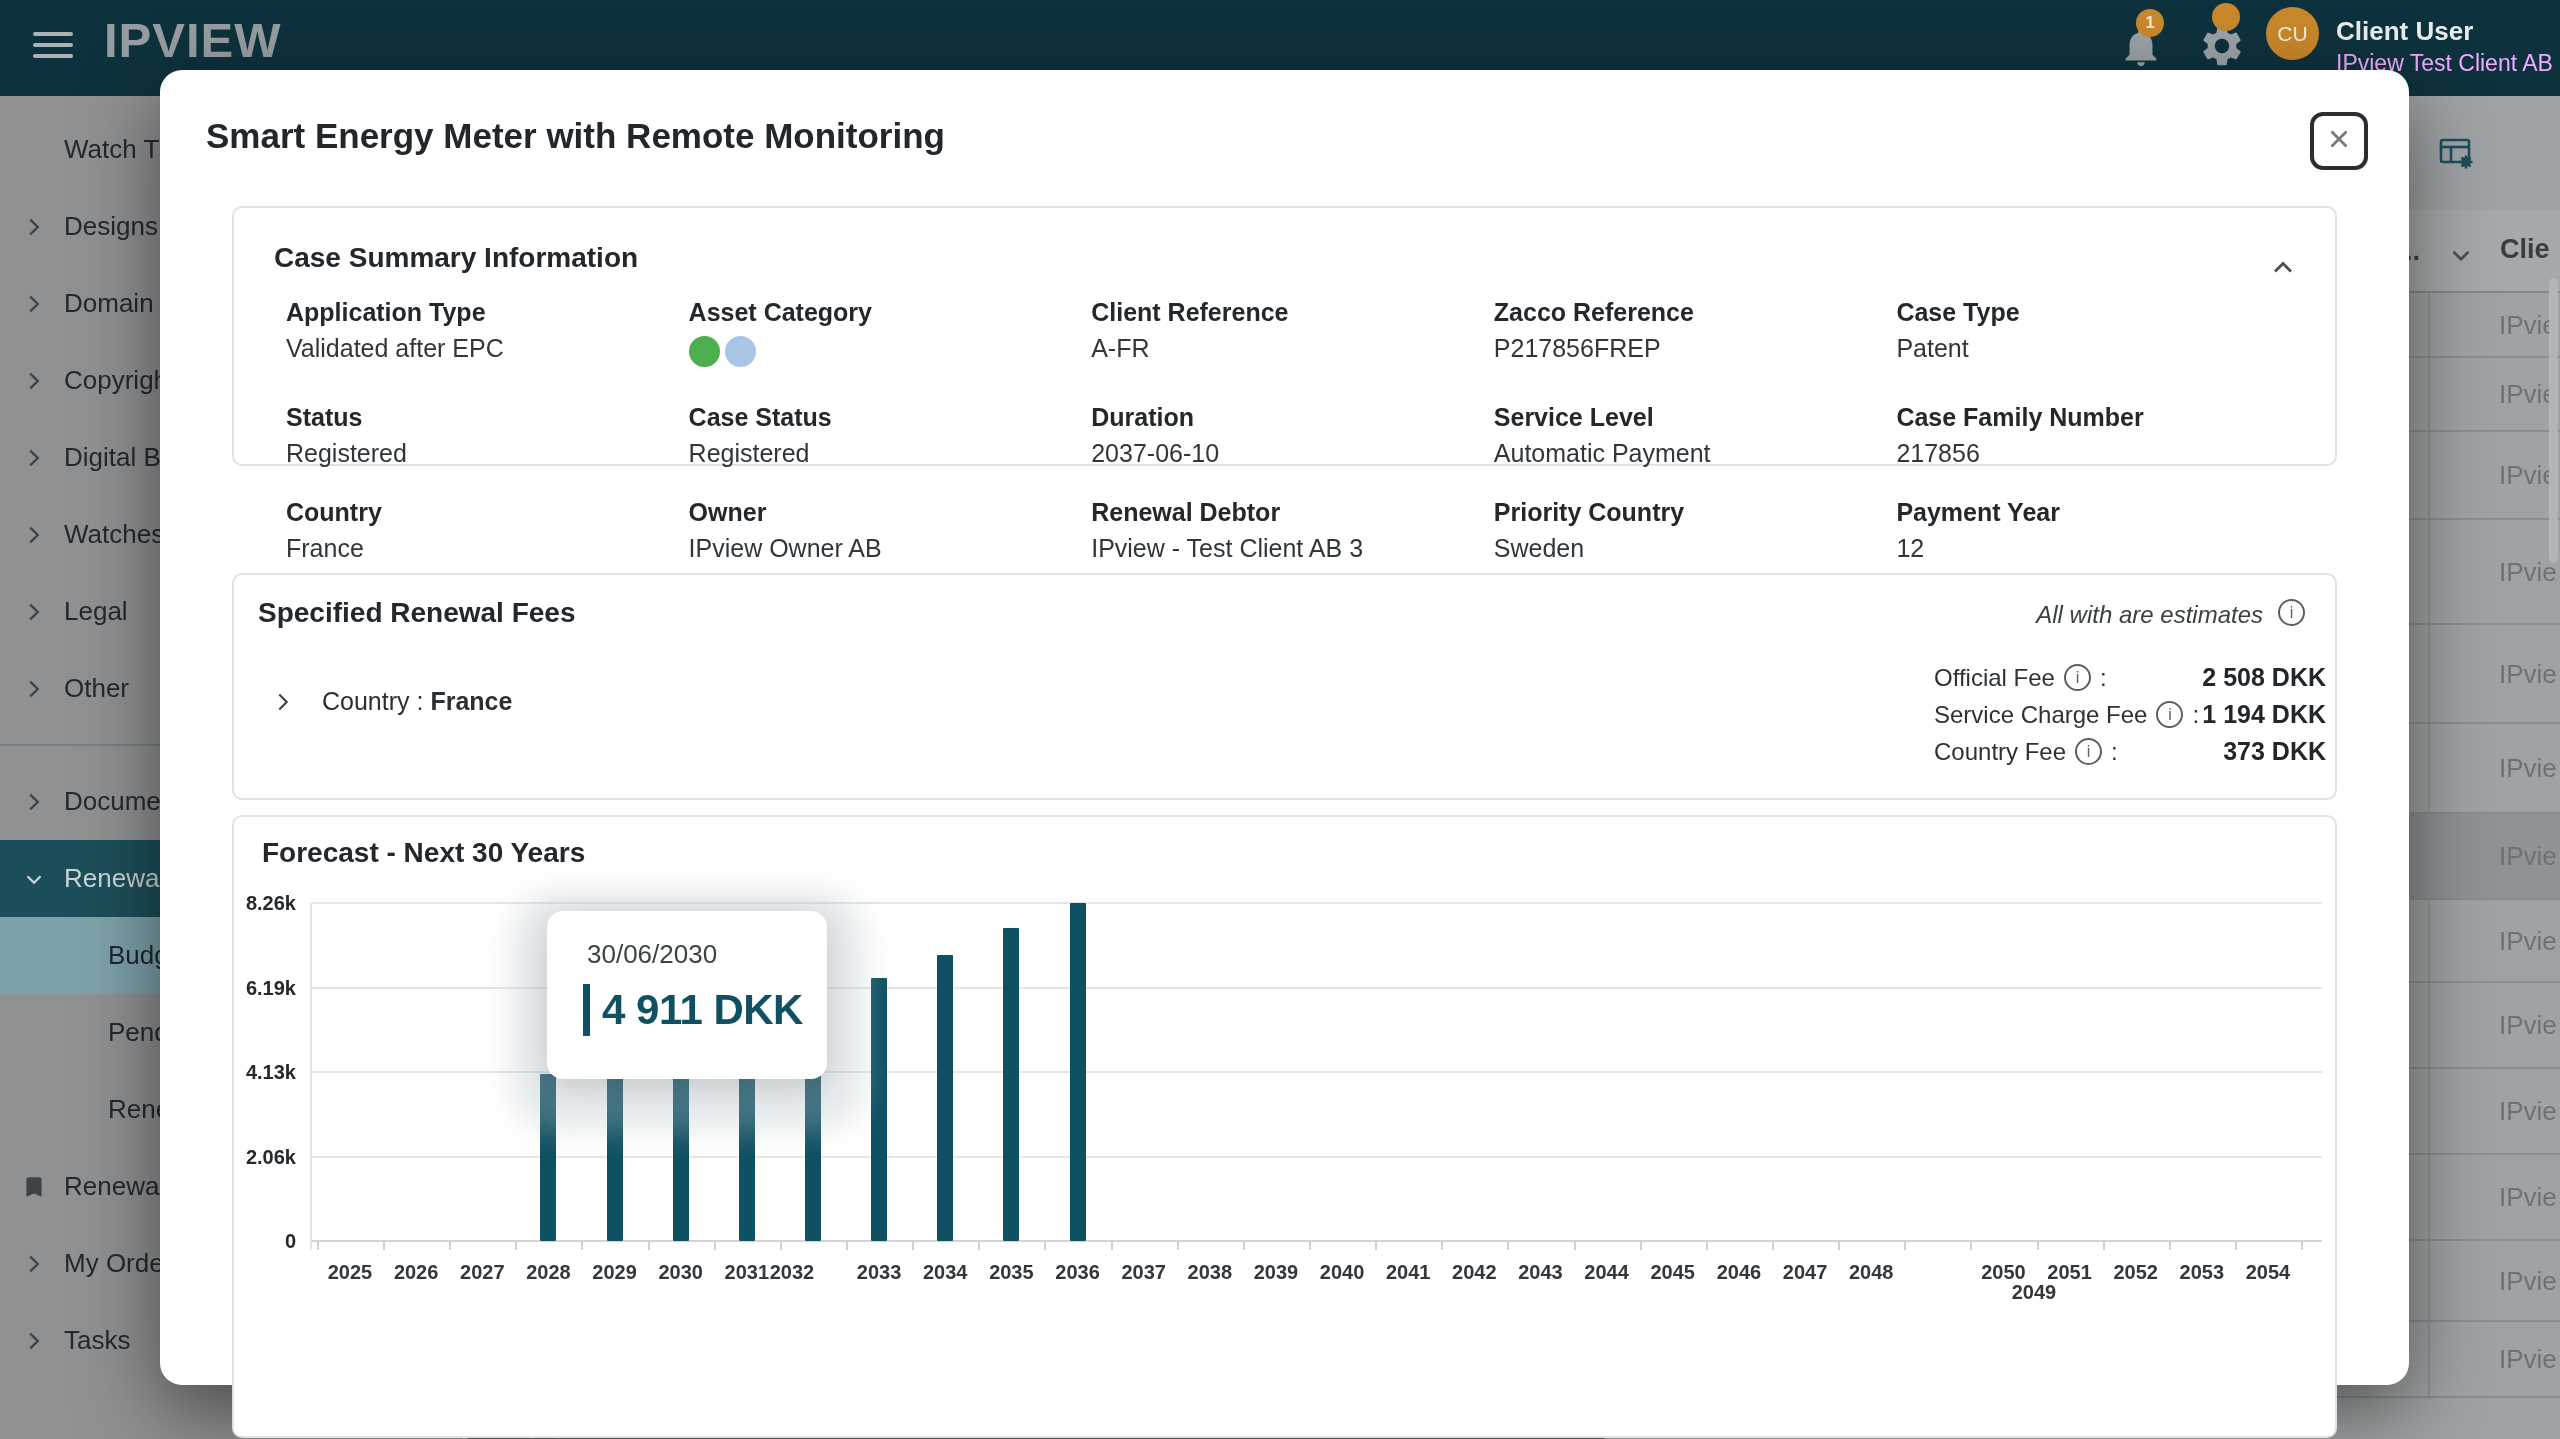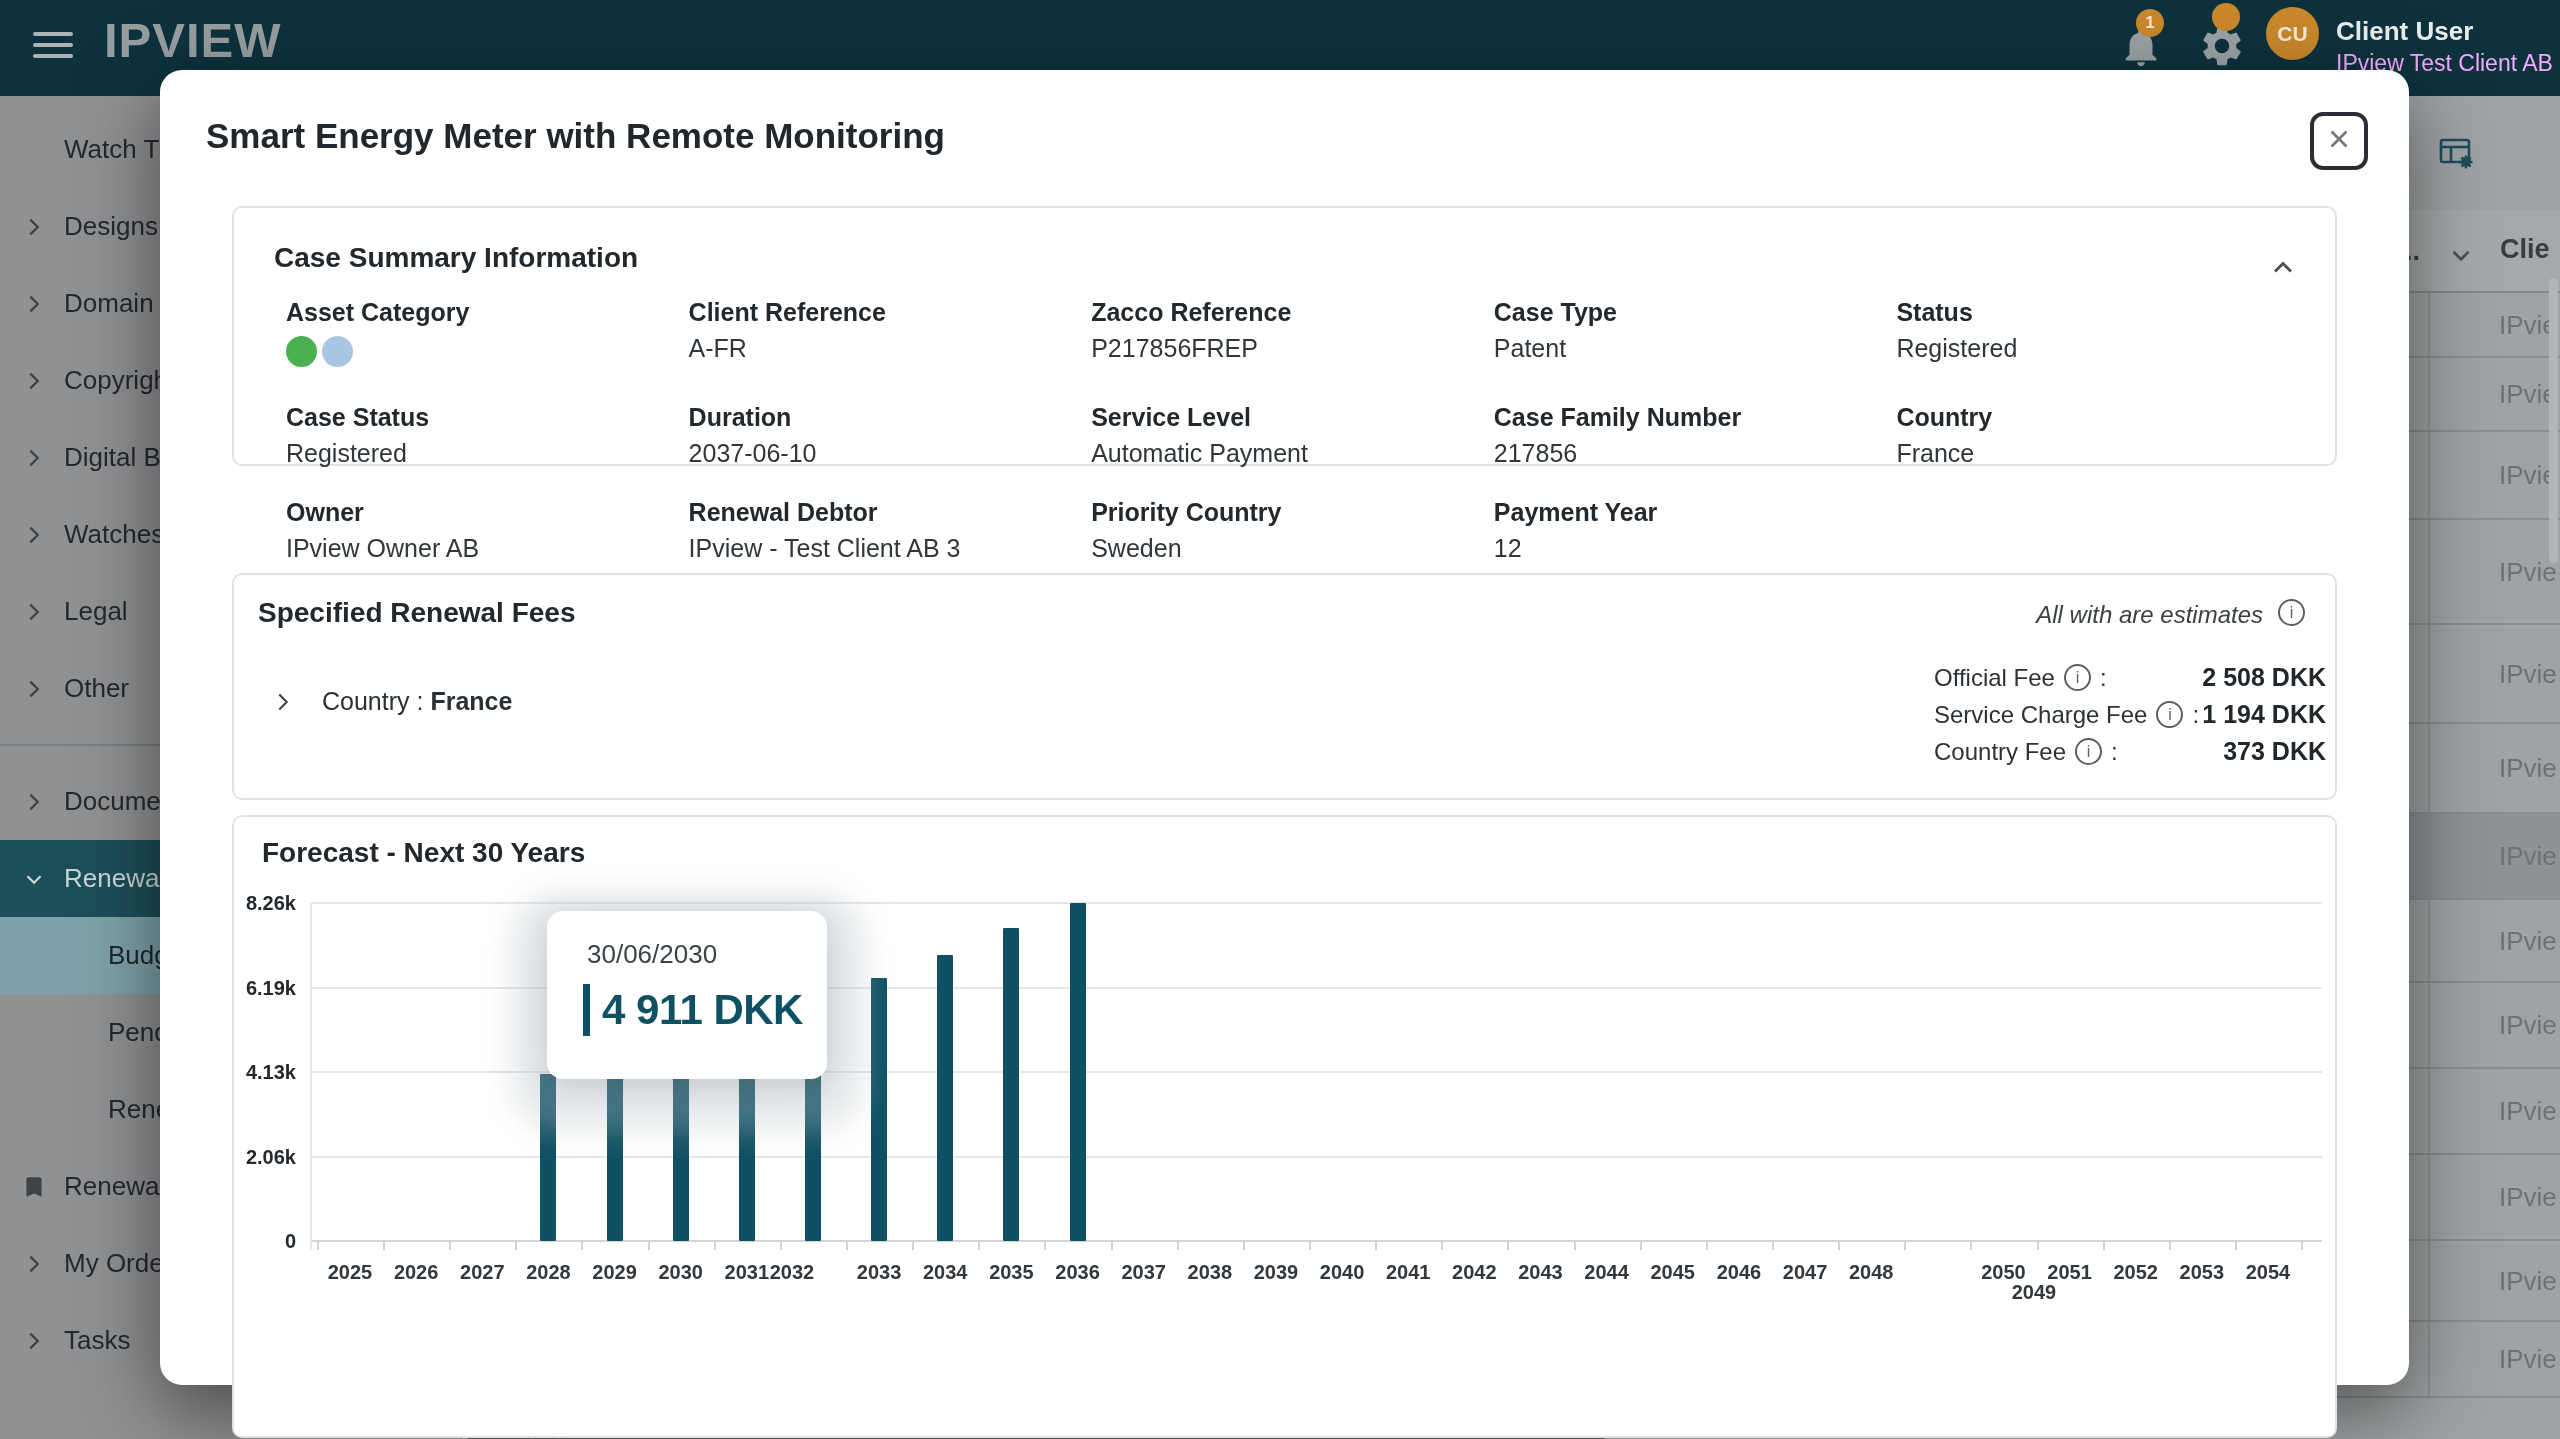--- a/index.html
+++ b/index.html
@@ -10,21 +10,21 @@
   
   .topbar { position:absolute; left:0; top:0; width:2560px; height:96px; background:#0e323d; z-index:5; }
   .hamburger { position:absolute; left:33px; top:32px; width:40px; height:30px; cursor:pointer; }
   .hamburger span { display:block; height:4px; width:100%; background:#aeb4b6; border-radius:2px; margin-bottom:7px; }
   .logo { position:absolute; left:104px; top:12px; font-size:49px; font-weight:800;
           letter-spacing:1px; color:#979ea1; }
   .tb-iconbtn { position:absolute; color:#9aa3a6; cursor:pointer; }
   .badge { position:absolute; border-radius:50%; background:#c9882b; color:#f1e8d8;
            font-size:17px; font-weight:700; display:flex; align-items:center; justify-content:center; }
   .avatar { position:absolute; left:2266px; top:7px; width:53px; height:53px; border-radius:50%;
-            background:#c9882b; color:#f5ecdc; font-size:21px; font-weight:700;
+            background:#c9882b; color:#f5ecdc; font-size:21px; font-weight:400;
             display:flex; align-items:center; justify-content:center; cursor:pointer; }
   .user-name { position:absolute; left:2336px; top:16px; font-size:26px; font-weight:600; color:#e9edee; }
   .user-org  { position:absolute; left:2336px; top:50px; font-size:23px; color:#f0abfc; }
 
   
   .sidebar { position:absolute; left:0; top:96px; width:462px; bottom:0; background:#8f9193;
              border-right:2px solid #7c7f81; padding-top:15px; z-index:1; overflow:hidden; }
   .sb-item { height:77px; display:flex; align-items:center; padding-left:20px; gap:16px;
              font-size:26px; color:#26292c; cursor:pointer; white-space:nowrap; }
   .sb-item .sb-ic { width:28px; height:28px; flex:0 0 28px; display:flex; align-items:center;
@@ -353,20 +353,24 @@
     </div>
 
     <section class="card" id="card-summary">
       <div class="card-header">Case Summary Information</div>
       <div class="collapse-btn">
         <svg width="32" height="32" viewBox="0 0 28 28" fill="none" stroke="currentColor" stroke-width="2.5">
             <polyline points="7 17 14 10 21 17"></polyline>
           </svg>
       </div>
       <div class="summary-grid" id="summary-grid">
+          <div>
+            <div class="field-label">Application Type</div>
+            <div class="field-value">Validated after EPC</div>
+          </div>
           <div>
             <div class="field-label">Asset Category</div>
             <div class="field-value"><span class="cat-dot" style="background: rgb(76, 175, 80);"></span><span class="cat-dot" style="background: rgb(168, 198, 228);"></span></div>
           </div>
           <div>
             <div class="field-label">Client Reference</div>
             <div class="field-value">A-FR</div>
           </div>
           <div>
             <div class="field-label">Zacco Reference</div>

